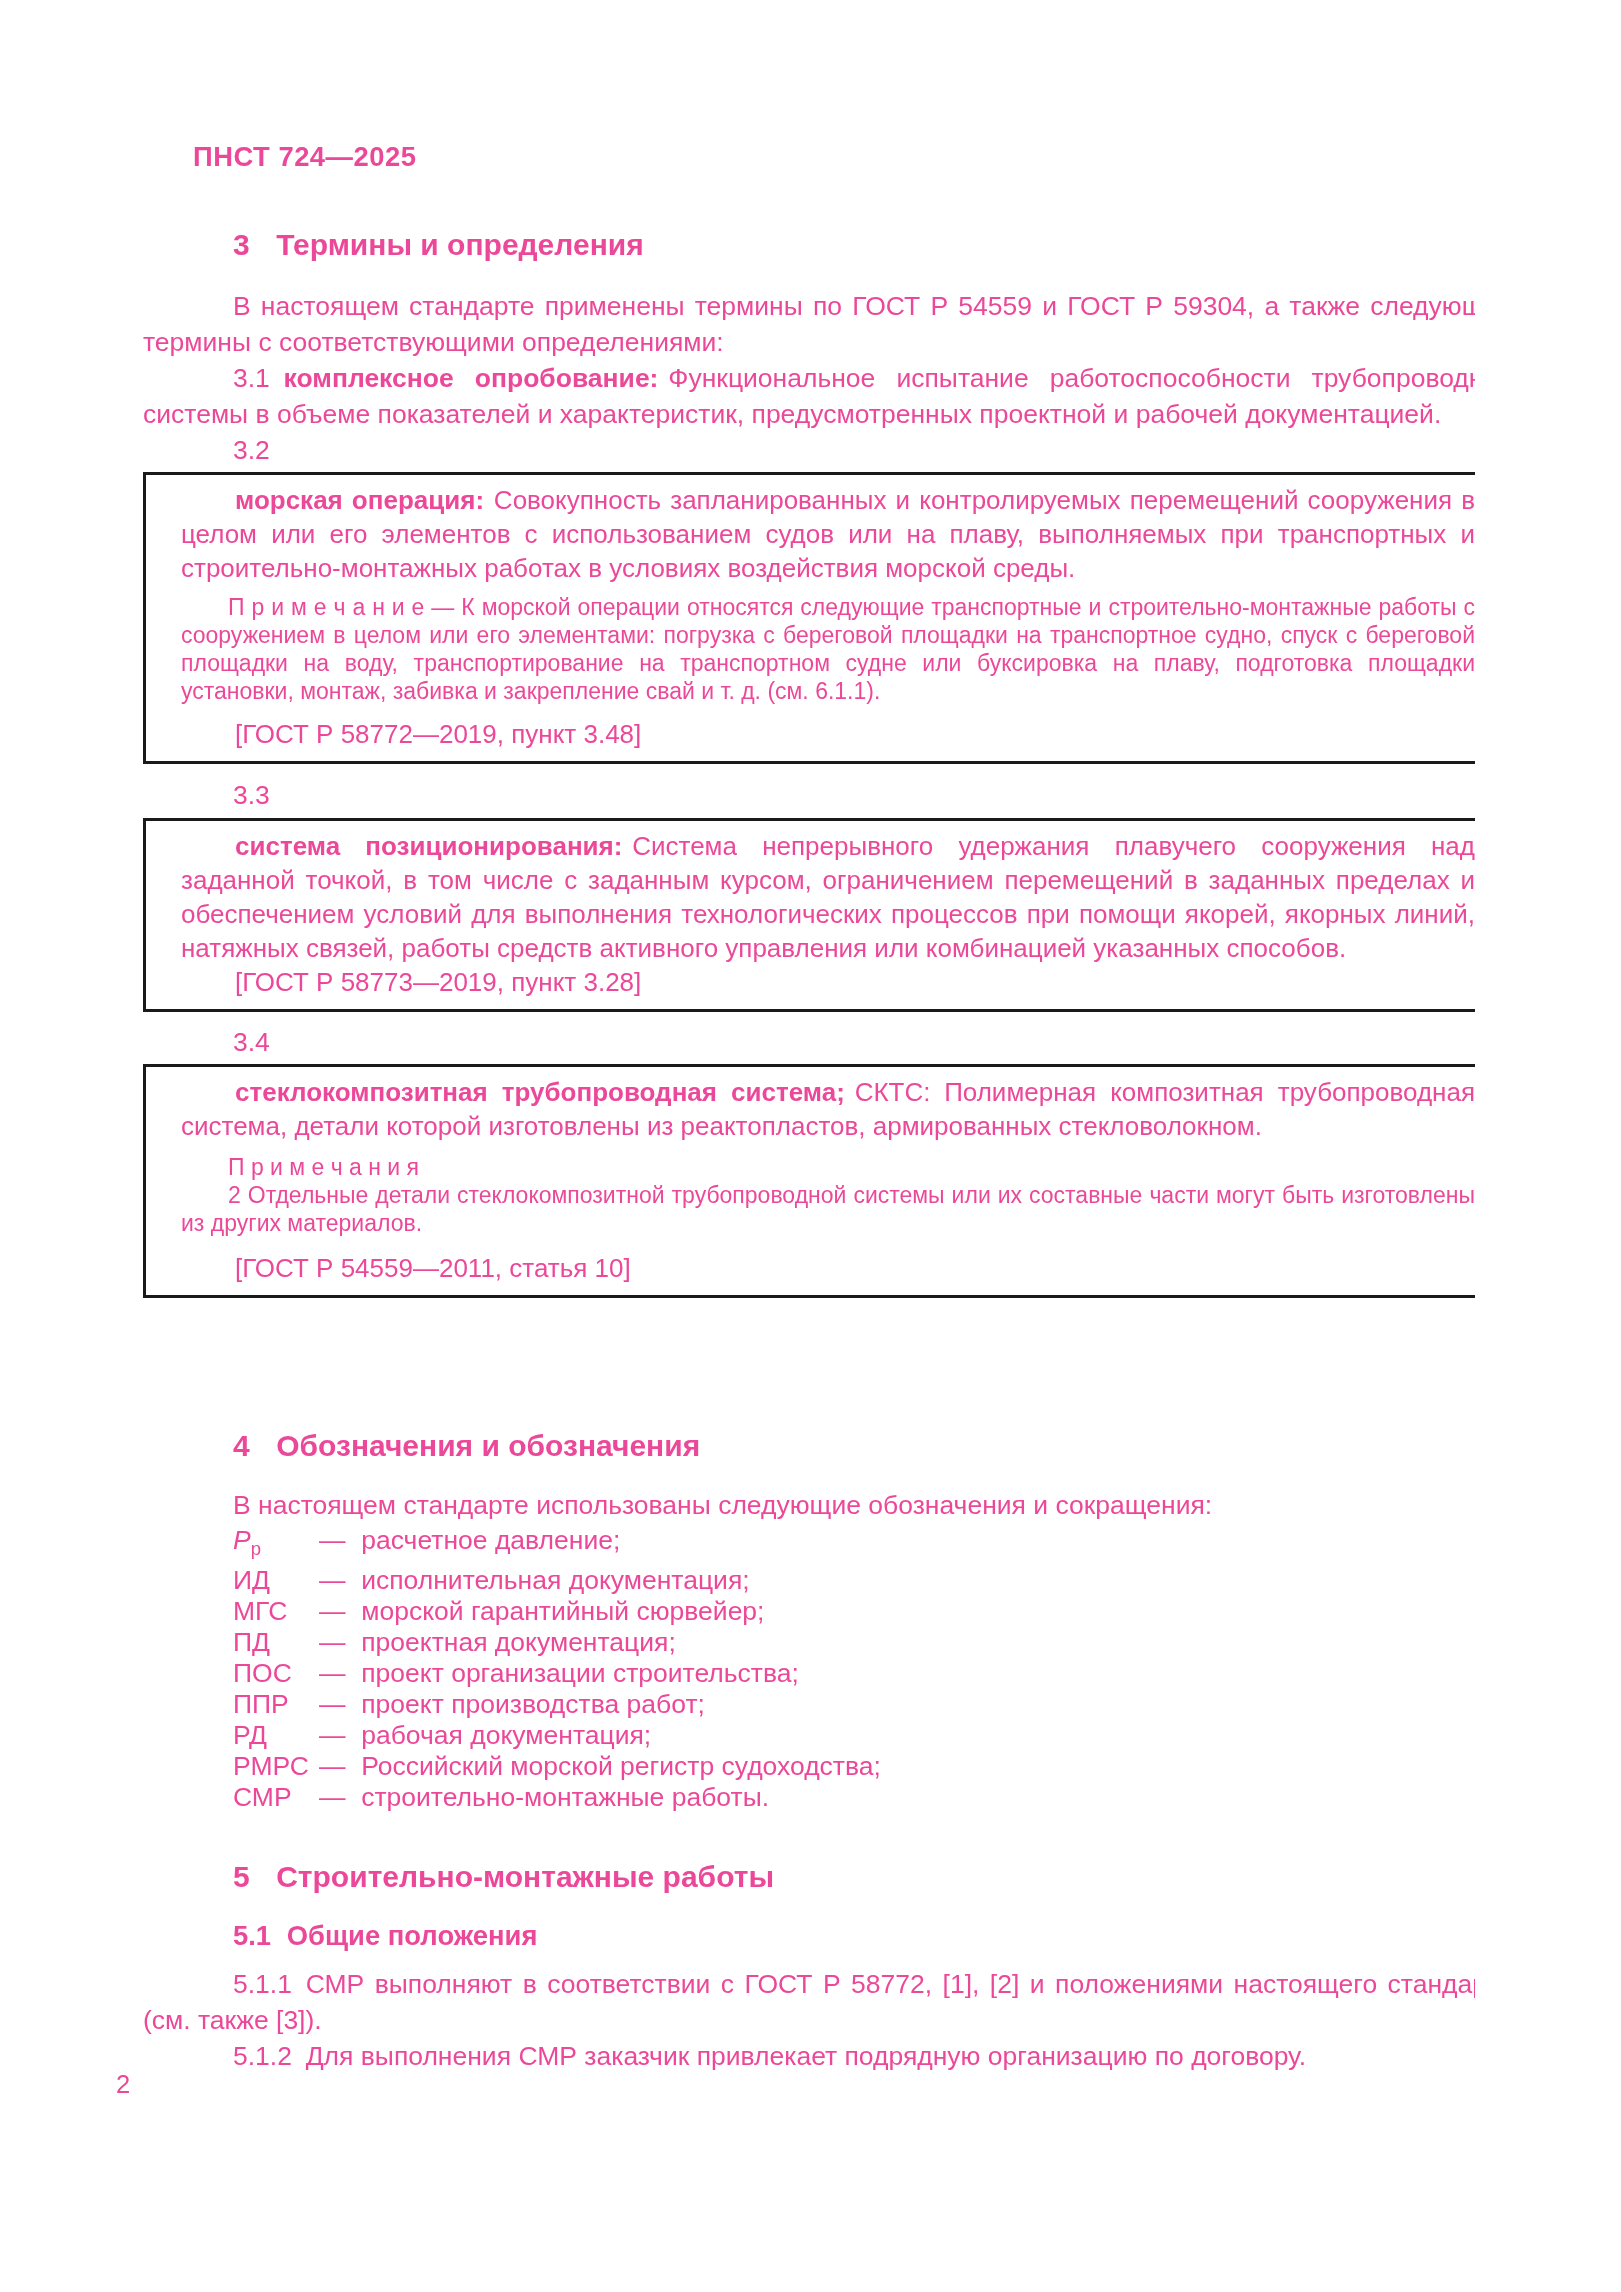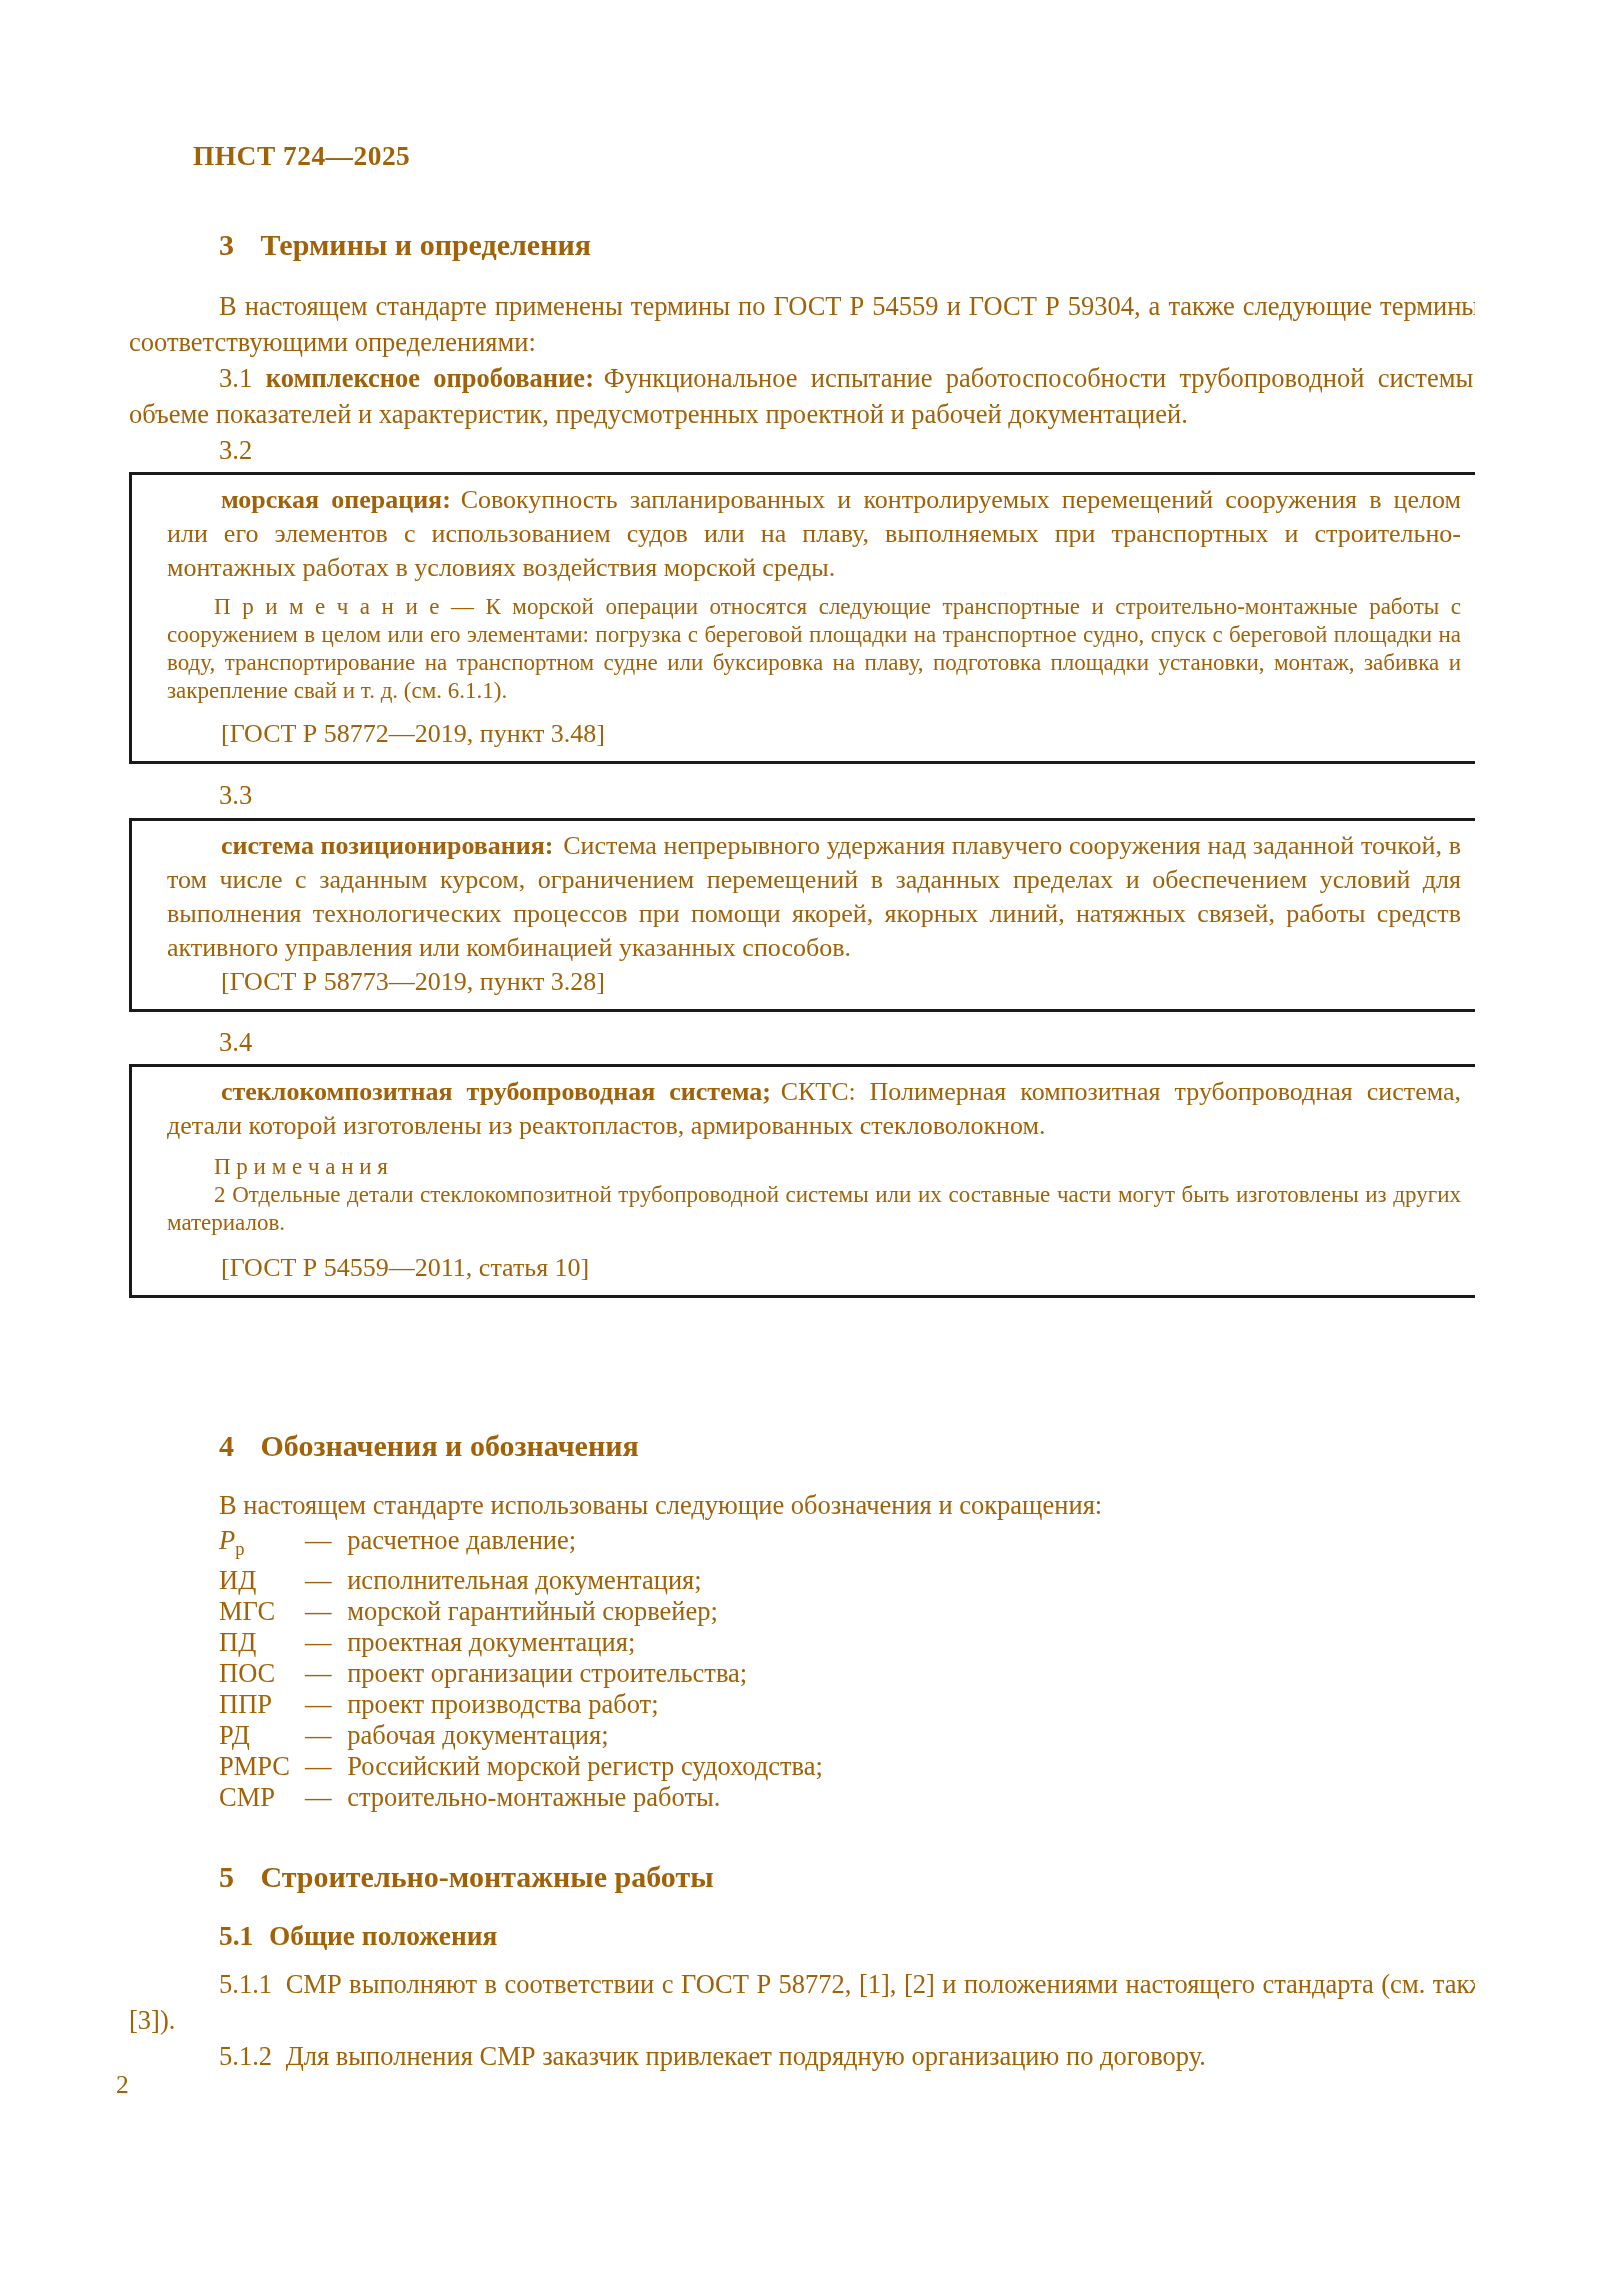--- a/index.html
+++ b/index.html
@@ -1,29 +1,29 @@
 <!DOCTYPE html>
 <html lang="ru"><head>
 <meta charset="utf-8">
 <style>
   * { margin:0; padding:0; box-sizing:border-box; }
   html,body { background:#ffffff; }
   .page {
     position:relative;
     width:1475px; height:2293px;
     background:#ffffff;
-    color:#a16207;
-    font-family:Liberation Serif, serif;
+    color:#ec4899;
+    font-family:Liberation Sans, sans-serif;
     overflow:hidden;
   }
   .runhead {
     position:absolute; left:193px; top:141px;
     font-size:27.4px; font-weight:bold; letter-spacing:0.5px;
   }
-  .sec { position:absolute; left:129px; width:1370px; }
+  .sec { position:absolute; left:143px; width:1370px; }
   .sec3 { top:225px; }
   .sec4 { top:1426px; }
   .sec5 { top:1857px; }
   h2.h { font-size:30px; font-weight:bold; line-height:39px; margin-left:90px; text-align:left; }
   .hnum { display:inline-block; margin-right:26.5px; }
   .h51 { font-size:27.4px; font-weight:bold; line-height:36px; margin-left:90px; margin-top:21.6px; }
   .h51 .hnum { margin-right:15.7px; }
   p.body { font-size:26.5px; line-height:36px; text-align:justify; }
   .ind { text-indent:90px; }
   .mt-intro { margin-top:23.5px; }

